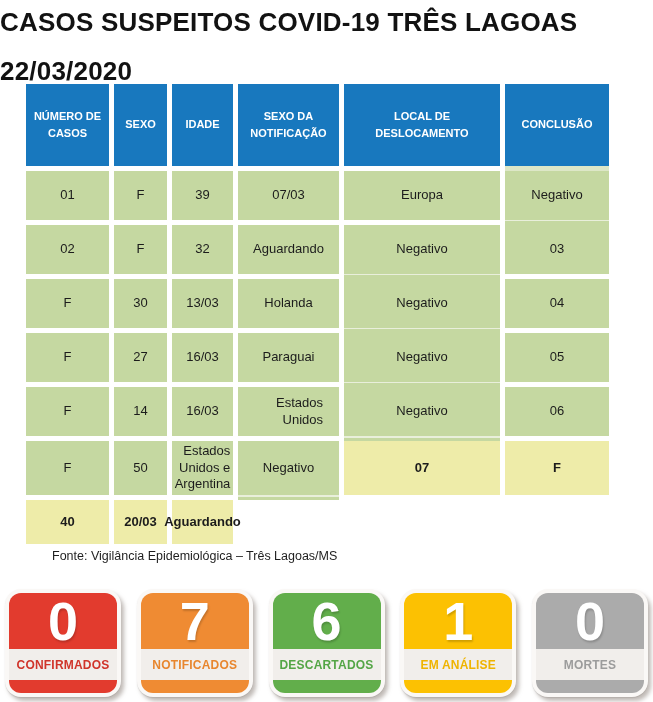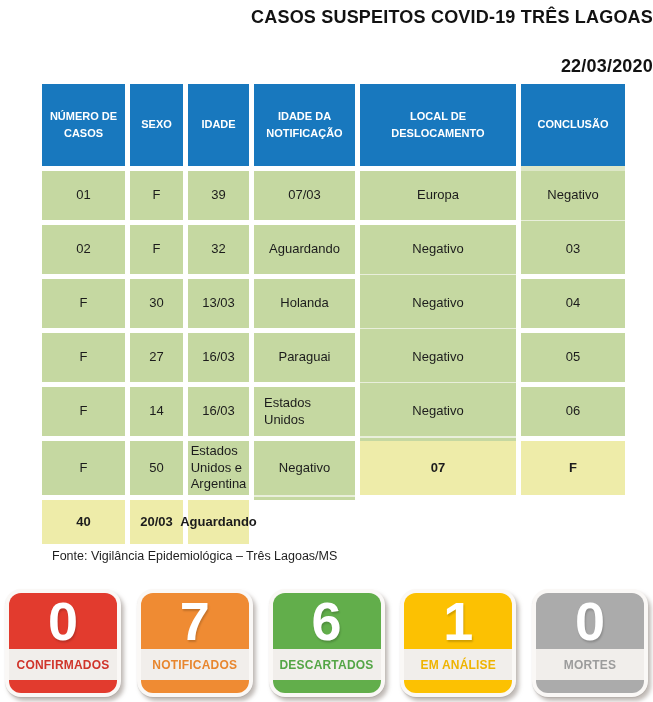--- a/index.html
+++ b/index.html
@@ -9,33 +9,33 @@
   }
   .page {
     position: relative;
     width: 653px; height: 702px;
     background: #ffffff;
     overflow: hidden;
   }
   
   .title-line1, .title-line2 {
     position: absolute; left: 0; width: 100%;
-    text-align: right;
-    font-weight: bold;
-    font-size: 18px;
+    text-align: left;
+    font-weight: bold;
+    font-size: 26px;
     color: #121212;
     letter-spacing: 0.2px;
   }
   .title-line1 { top: 7px; }
   .title-line2 { top: 56px; }
 
   
   .grid-table {
     position: absolute;
-    top: 84px; left: 42px;
+    top: 84px; left: 26px;
     display: grid;
     grid-template-columns: 83px 53px 61px 101px 156px 104px;
     grid-template-rows: 82px 49px 49px 49px 49px 49px 54px 44px;
     column-gap: 5px;
     row-gap: 5px;
   }
   .th {
     background: var(--header-bg, #1878BE);
     color: #ffffff;
     font-weight: bold;
@@ -44,22 +44,22 @@
     display: flex; align-items: center; justify-content: center;
     text-align: center;
     padding: 0 4px;
   }
   .td {
     background: var(--row-bg, #C5D8A1);
     color: #1c1c1c;
     font-size: 13px;
     line-height: 1.3;
     display: flex; align-items: center; justify-content: center;
-    text-align: left;
-    padding: 0 10px;
+    text-align: right;
+    padding: 0 16px;
   }
   .td.hl {
     background: var(--hl-bg, #EEECA9);
     font-weight: bold;
   }
   
   .concl { position: relative; }
   .concl.filler::after {
     content: "";
     position: absolute; left: 0; top: 100%;
@@ -129,21 +129,21 @@
 <body>
 
 <div class="page">
   <div class="title-line1">CASOS SUSPEITOS COVID-19 TRÊS LAGOAS</div>
   <div class="title-line2">22/03/2020</div>
 
   <div class="grid-table" id="covid-table">
       <div class="th">NÚMERO DE CASOS</div>
       <div class="th">SEXO</div>
       <div class="th">IDADE</div>
-      <div class="th">IDADE DA NOTIFICAÇÃO</div>
+      <div class="th">SEXO DA NOTIFICAÇÃO</div>
       <div class="th">LOCAL DE DESLOCAMENTO</div>
       <div class="th">CONCLUSÃO</div>
       <div class="td">01</div>
       <div class="td">F</div>
       <div class="td">39</div>
       <div class="td">07/03</div>
       <div class="td">Europa</div>
       <div class="td concl first filler">Negativo</div>
       <div class="td">02</div>
       <div class="td">F</div>

